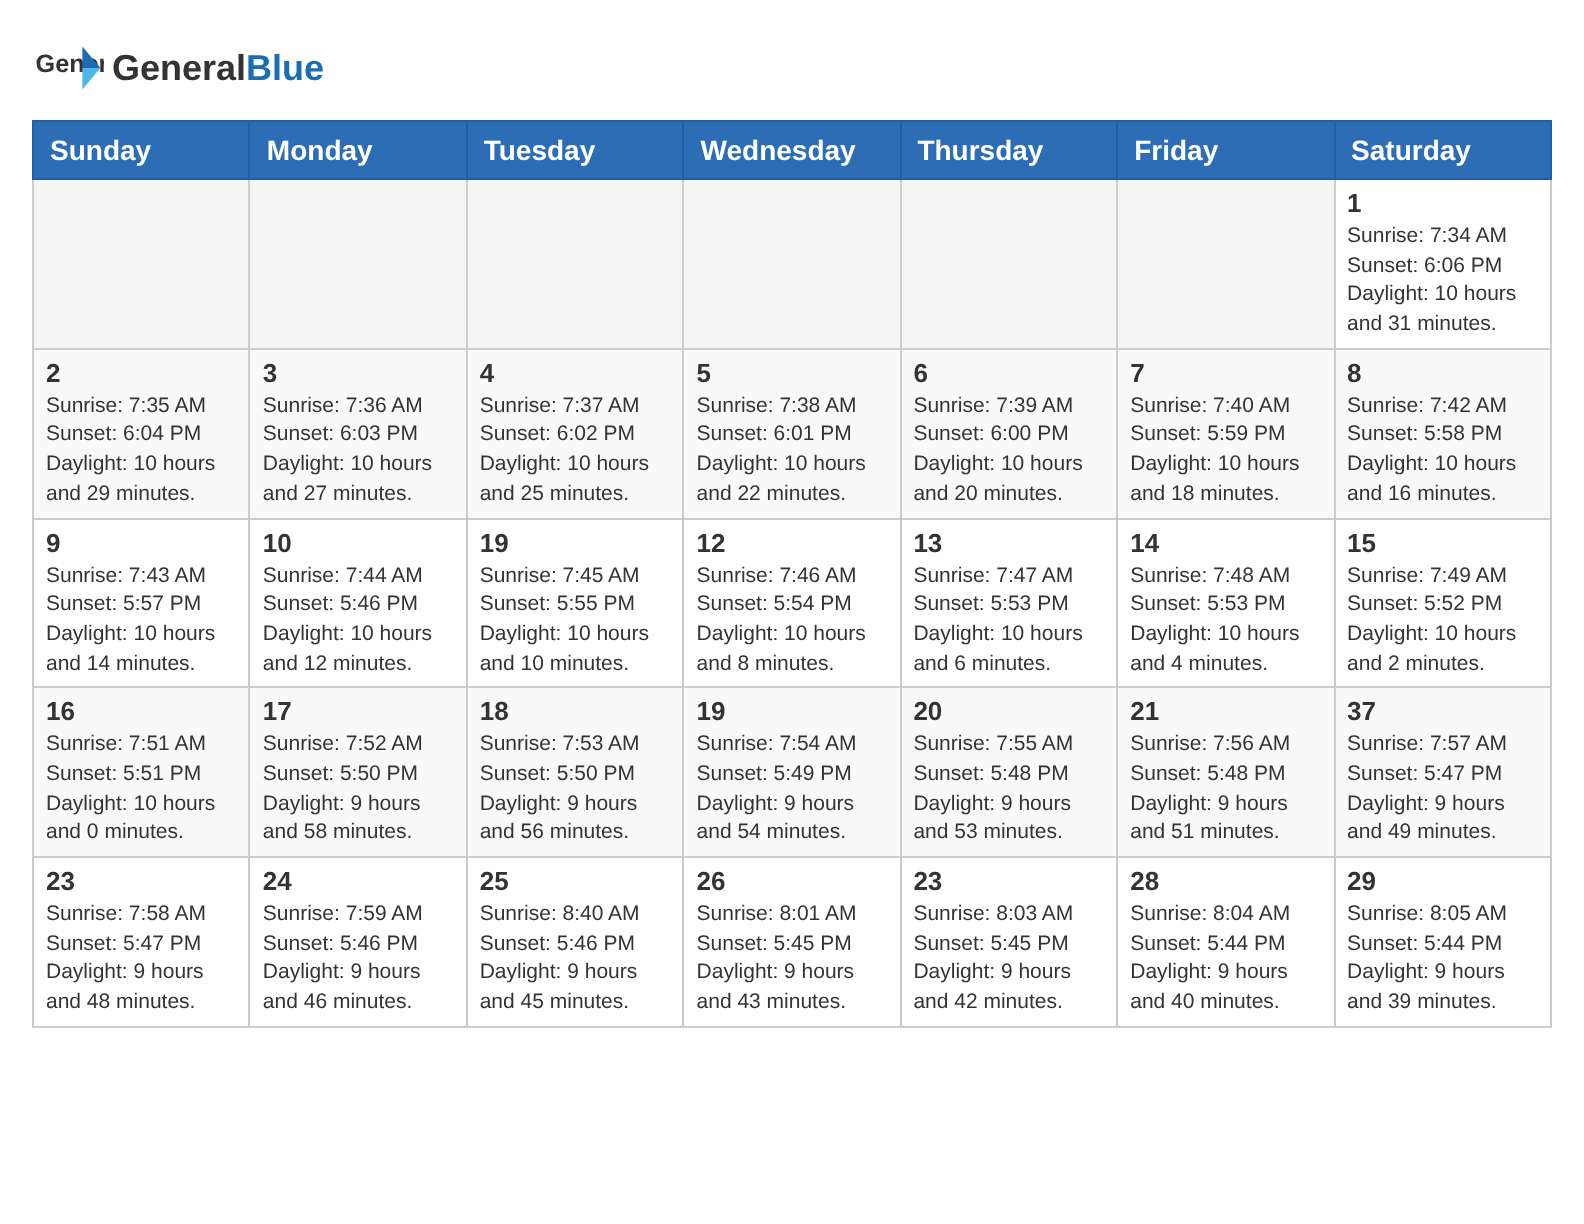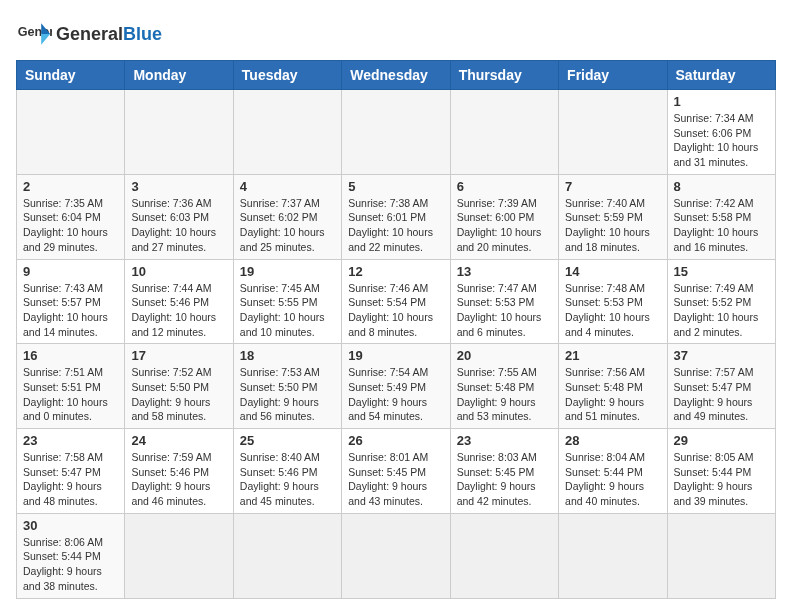--- a/index.html
+++ b/index.html
@@ -308,28 +308,14 @@
 Sunset: 5:44 PM
 Daylight: 9 hours and 40 minutes.</div>
         </td>
         <td>
           <span class="day-number">29</span>
           <div class="day-info">Sunrise: 8:05 AM
 Sunset: 5:44 PM
 Daylight: 9 hours and 39 minutes.</div>
         </td>
       </tr>
-      <tr>
-        <td>
-          <span class="day-number">30</span>
-          <div class="day-info">Sunrise: 8:06 AM
-Sunset: 5:44 PM
-Daylight: 9 hours and 38 minutes.</div>
-        </td>
-        <td class="empty"></td>
-        <td class="empty"></td>
-        <td class="empty"></td>
-        <td class="empty"></td>
-        <td class="empty"></td>
-        <td class="empty"></td>
-      </tr>
     </tbody>
 </table>
 
 </body></html>

